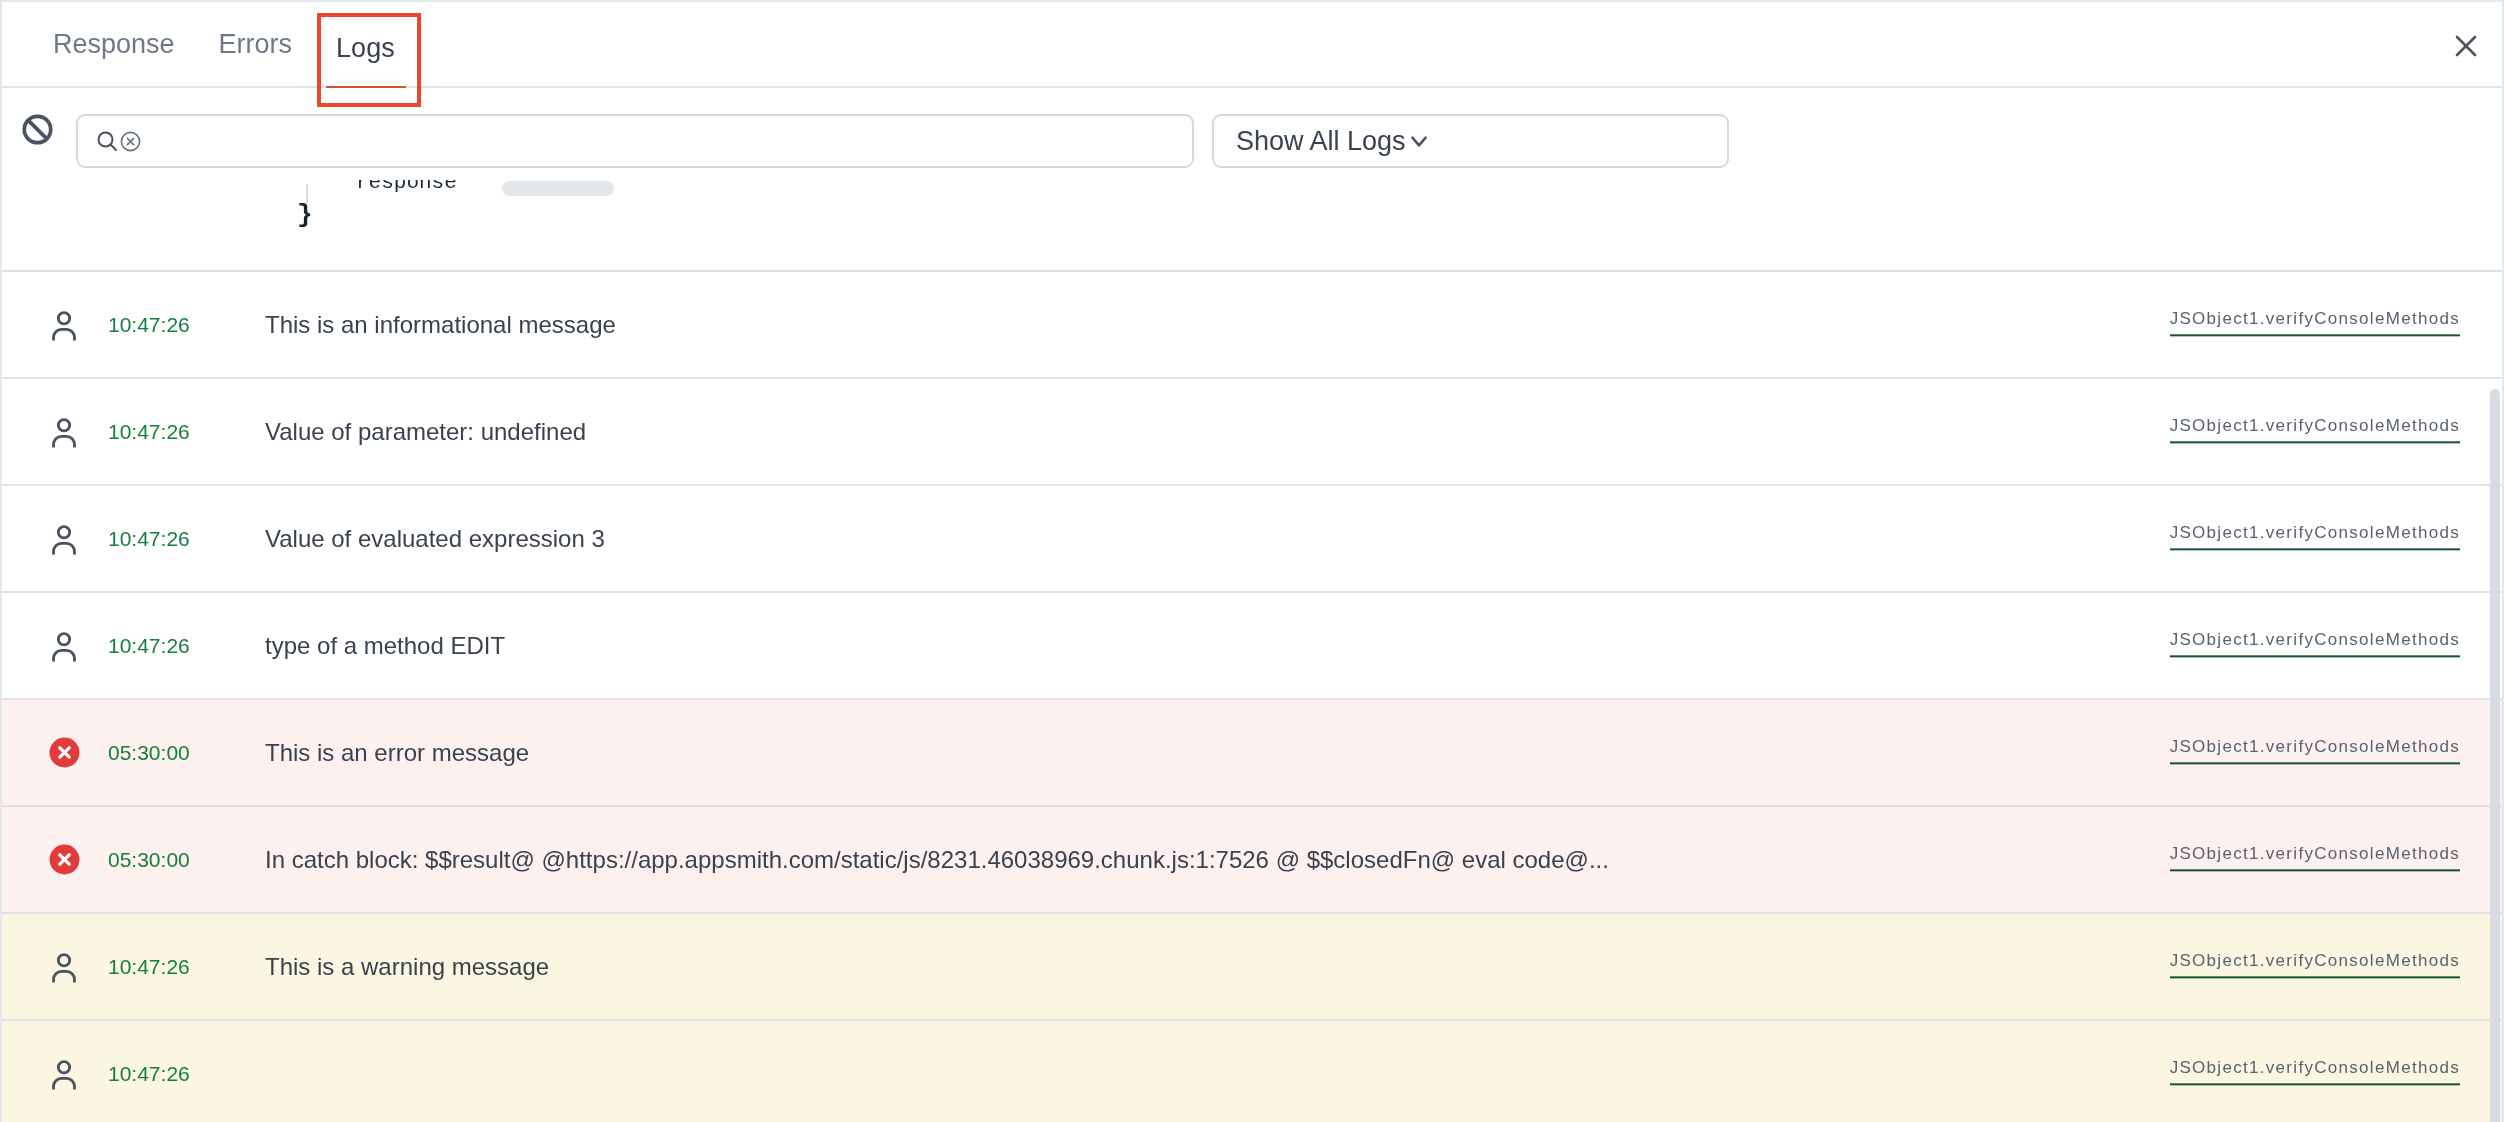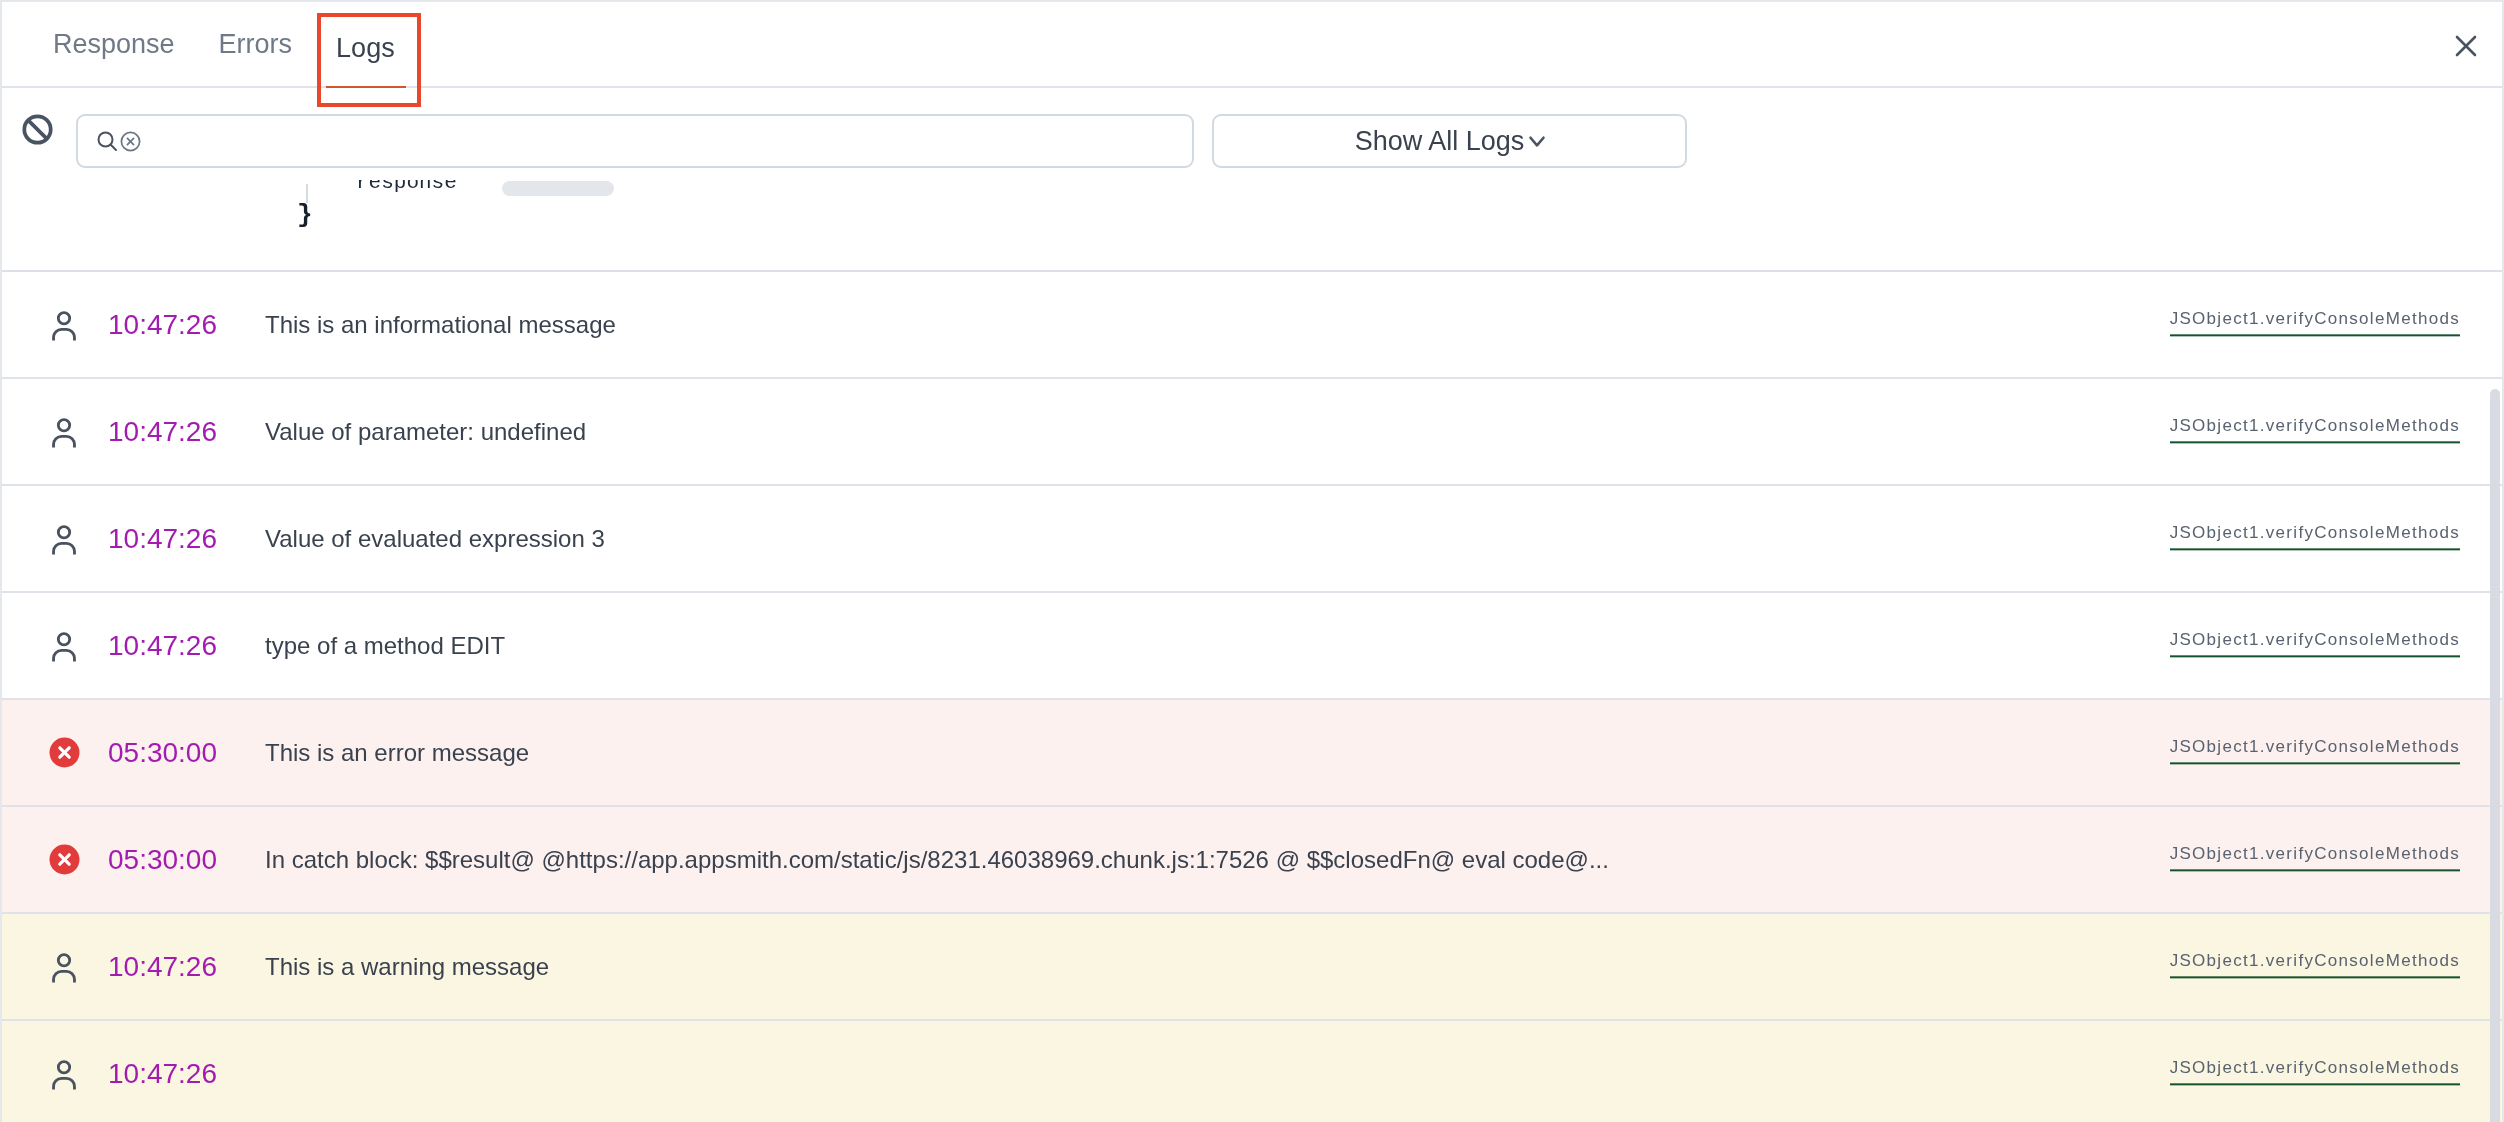--- a/index.html
+++ b/index.html
@@ -26,23 +26,23 @@
   .filter-bar { position:relative; height:92px; background:#fff; }
   .ban-btn { position:absolute; left:16px; top:22px; width:38px; height:38px;
     display:flex; align-items:center; justify-content:center; cursor:pointer; }
   .search-box { position:absolute; left:74px; top:26px; width:1118px; height:54px;
     border:2px solid #d3d9e0; border-radius:9px; background:#fff;
     display:flex; align-items:center; }
   .search-box .mag { margin-left:17px; flex:0 0 auto; }
   .search-box input { flex:1; border:none; outline:none; font-size:28px; color:#39424e;
     margin-left:13px; font-family:inherit; background:transparent; }
   .search-box .clear { margin-right:13px; flex:0 0 auto; cursor:pointer; }
-  .dropdown { position:absolute; left:1210px; top:26px; width:475px; height:54px;
+  .dropdown { position:absolute; left:1210px; top:26px; width:517px; height:54px;
     border:2px solid #d3d9e0; border-radius:9px; background:#fff; cursor:pointer;
-    display:flex; align-items:center; justify-content:center; padding:0 16px 0 22px; }
+    display:flex; align-items:center; justify-content:flex-start; padding:0 16px 0 22px; }
   .dropdown .sel { font-size:27px; color:#39424e; }
 
   
   .code-preview { position:relative; height:92px; border-bottom:2px solid #dde1e7;
     overflow:hidden; background:#fff; }
   .guide-line { position:absolute; left:304px; top:4px; width:2px; height:19px; background:#d6dbe1; }
   .code-key { position:absolute; left:354px; top:-9px; font-family:"Liberation Mono","DejaVu Sans Mono",monospace;
     font-size:21px; color:#1d2b3d; }
   .code-pill { position:absolute; left:500px; top:1px; width:112px; height:15px;
     border-radius:8px; background:#e3e6ea; }
@@ -50,21 +50,21 @@
     font-size:26px; font-weight:700; color:#16222e; }
 
   
   .log-list { position:relative; }
   .log-row { position:relative; height:107px; border-bottom:2px solid #dfe3e9; background:#fff; cursor:pointer; }
   .log-row.level-error   { background:var(--error-row-bg); }
   .log-row.level-warning { background:var(--warning-row-bg); }
   .row-icon { position:absolute; left:46px; top:50%; transform:translateY(-50%);
     width:32px; height:34px; display:flex; align-items:center; justify-content:center; }
   .row-time { position:absolute; left:106px; top:50%; transform:translateY(-50%);
-    font-size:28px; color:#a21caf; }
+    font-size:21px; color:#15803d; }
   .row-msg { position:absolute; left:263px; top:50%; transform:translateY(-50%);
     font-size:24px; color:#39424e; white-space:nowrap; max-width:1550px; overflow:hidden; }
   .row-source { position:absolute; right:42px; top:50%; transform:translateY(-58%);
     font-size:17px; letter-spacing:1.3px; color:#59626f; padding-bottom:5px;
     border-bottom:2px solid #14532d; cursor:pointer; white-space:nowrap; }
 
   
   .scroll-thumb { position:absolute; right:2px; top:387px; width:10px; height:740px;
     border-radius:5px; background:#d8dce2; cursor:pointer; z-index:20; }
 </style>

